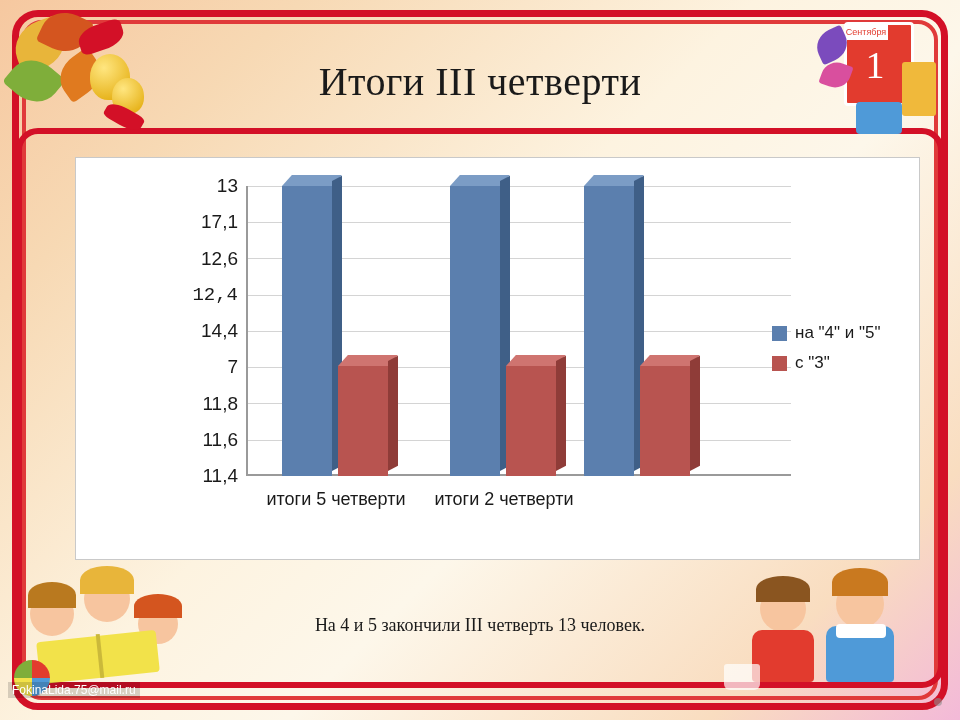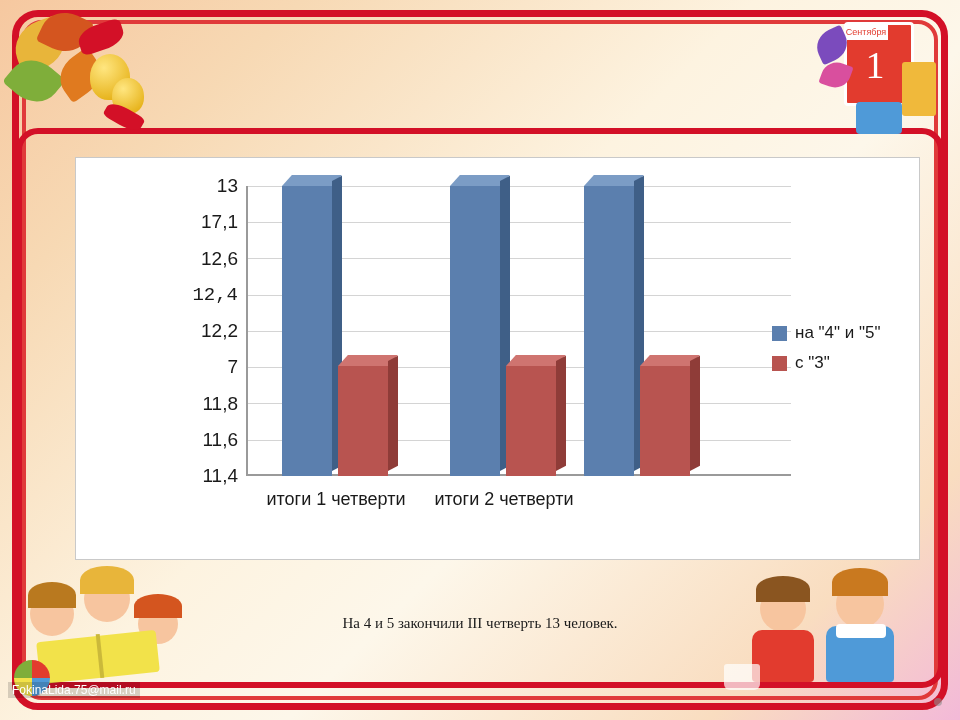--- a/index.html
+++ b/index.html
@@ -170,21 +170,21 @@
     color: #1a1a1a;
     white-space: nowrap;
   }
   .caption {
     position: absolute;
     left: 0;
     top: 615px;
     width: 960px;
     text-align: center;
     font-family: "Liberation Serif", serif;
-    font-size: 15px;
+    font-size: 18px;
     color: #1a1a1a;
   }
   .footer-mail {
     position: absolute;
     left: 8px;
     bottom: 22px;
     font-size: 12px;
     color: #ffffff;
     background: rgba(0,0,0,0.15);
     padding: 1px 4px;
@@ -265,29 +265,30 @@
   <div class="deco" style="right:14px;top:12px;width:130px;height:130px;">
     <div style="position:absolute;left:28px;top:10px;width:64px;height:78px;background:#e23b2e;border:3px solid #ffffff;border-radius:4px;"></div>
     <div style="position:absolute;left:34px;top:30px;width:50px;height:46px;color:#ffffff;font-family:'Liberation Serif',serif;font-size:38px;line-height:46px;text-align:center;">1</div>
     <div style="position:absolute;left:28px;top:12px;width:44px;height:16px;background:#ffffff;color:#e23b2e;font-size:9px;text-align:center;line-height:16px;">Сентября</div>
     <div class="leaf" style="left:0px;top:18px;width:32px;height:30px;background:#7b4bbd;transform:rotate(-25deg);"></div>
     <div class="leaf" style="left:6px;top:50px;width:28px;height:26px;background:#d94f9e;transform:rotate(20deg);"></div>
     <div style="position:absolute;left:86px;top:50px;width:34px;height:54px;background:#f0b93b;border-radius:3px;"></div>
     <div style="position:absolute;left:40px;top:90px;width:46px;height:32px;background:#4f9ad8;border-radius:4px;"></div>
   </div>
 
+  <div class="title">Итоги III четверти</div>
 
   <div class="chart-panel">
 
     <div class="ylabels">
       <div class="ytick" style="top:0px;">13</div>
       <div class="ytick" style="top:36.25px;">17,1</div>
       <div class="ytick" style="top:72.5px;">12,6</div>
       <div class="ytick" style="top:108.75px;font-family:Liberation Mono, monospace;">12,4</div>
-      <div class="ytick" style="top:145px;">12,2</div>
+      <div class="ytick" style="top:145px;">14,4</div>
       <div class="ytick" style="top:181.25px;">7</div>
       <div class="ytick" style="top:217.5px;">11,8</div>
       <div class="ytick" style="top:253.75px;">11,6</div>
       <div class="ytick" style="top:290px;">11,4</div>
     </div>
 
     <div class="plot-area">
       <div class="gridline" style="top:0px;"></div>
       <div class="gridline" style="top:36px;"></div>
       <div class="gridline" style="top:72px;"></div>
@@ -328,21 +329,21 @@
         <div class="side" style="background:#3f5f87;"></div>
       </div>
       <div class="bar" style="left:394px;width:50px;height:110px;">
         <div class="front" style="background:#b85450;"></div>
         <div class="top" style="background:#cf7470;"></div>
         <div class="side" style="background:#8f3c38;"></div>
       </div>
     </div>
 
     <div class="cat-labels">
-      <div class="cat" style="left:20px;width:140px;">итоги 1 четверти</div>
+      <div class="cat" style="left:20px;width:140px;">итоги 5 четверти</div>
       <div class="cat" style="left:188px;width:140px;">итоги 2 четверти</div>
     </div>
 
     <div class="legend">
       <div class="legend-row">
         <span class="legend-swatch" style="background:#5b7fae;"></span>
         <span class="legend-label">на "4" и "5"</span>
       </div>
       <div class="legend-row">
         <span class="legend-swatch" style="background:#b85450;"></span>

